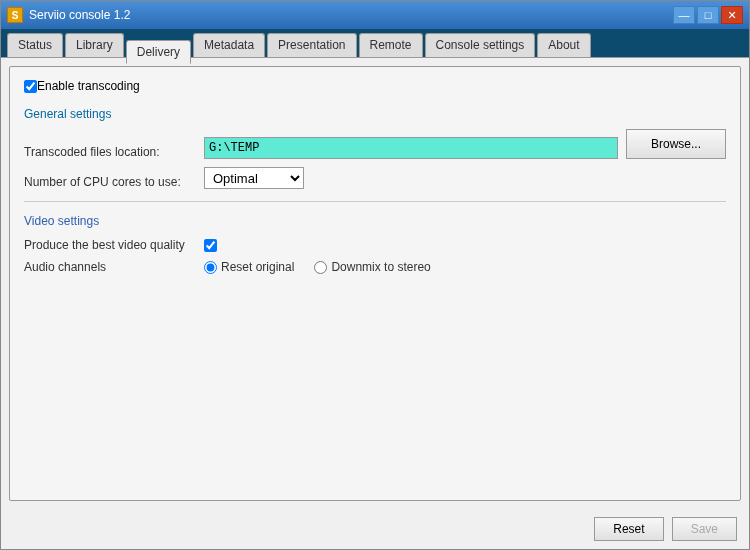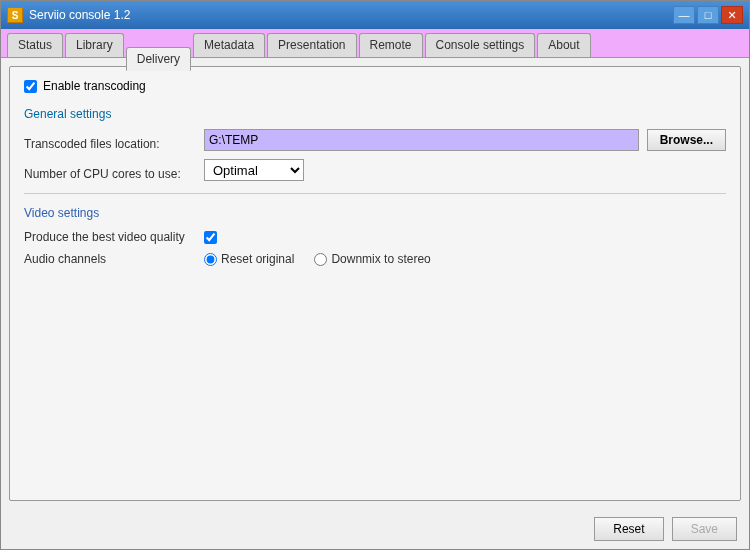--- a/index.html
+++ b/index.html
@@ -67,42 +67,42 @@
       justify-content: center;
     }
     .title-btn.close {
       background: #d04020;
       border-color: #b03010;
     }
 
     
     .main-tabs {
       display: flex;
-      background: #f0abfc;
+      background: #0c4a6e;
       padding: 4px 6px 0 6px;
       border-bottom: 1px solid #999;
       flex-shrink: 0;
     }
     .main-tab {
       padding: 4px 10px;
       border: 1px solid #999;
       border-bottom: none;
       background: #ddd;
       cursor: pointer;
       margin-right: 2px;
       border-radius: 3px 3px 0 0;
       font-size: 12px;
       color: #333;
     }
     .main-tab.active {
       background: #f0f0f0;
       border-bottom: 1px solid #f0f0f0;
       font-weight: normal;
       position: relative;
-      top: 14px;
+      top: 7px;
       z-index: 2;
     }
 
     .content-area {
       flex: 1;
       padding: 8px;
       overflow: hidden;
       display: flex;
       flex-direction: column;
     }
@@ -154,21 +154,20 @@
       margin-bottom: 12px;
       font-size: 12px;
     }
     .info-text span.highlight {
       font-weight: bold;
     }
 
     .checkbox-row {
       display: flex;
       align-items: center;
-      gap: 6px;
       margin-bottom: 14px;
     }
     .checkbox-row input[type="checkbox"] {
       width: 13px;
       height: 13px;
     }
 
     .section-title {
       color: #0369a1;
       font-size: 12px;
@@ -182,33 +181,33 @@
     }
     .form-label {
       width: 180px;
       color: #333;
       font-size: 12px;
     }
     .form-input {
       flex: 1;
       padding: 2px 4px;
       border: 1px solid #999;
-      background: #c4b5fd;
+      background: #5eead4;
       font-size: 12px;
       height: 22px;
+      font-family: Liberation Mono, monospace;
     }
     .browse-btn {
       margin-left: 8px;
-      padding: 2px 12px;
+      padding: 2px 24px;
       border: 1px solid #999;
       background: linear-gradient(to bottom, #f8f8f8, #e0e0e0);
       cursor: pointer;
       font-size: 12px;
-      height: 22px;
-      font-weight: bold;
+      height: 30px;
     }
 
     .select-control {
       padding: 2px 4px;
       border: 1px solid #999;
       background: white;
       font-size: 13px;
       height: 22px;
       width: 100px;
     }

